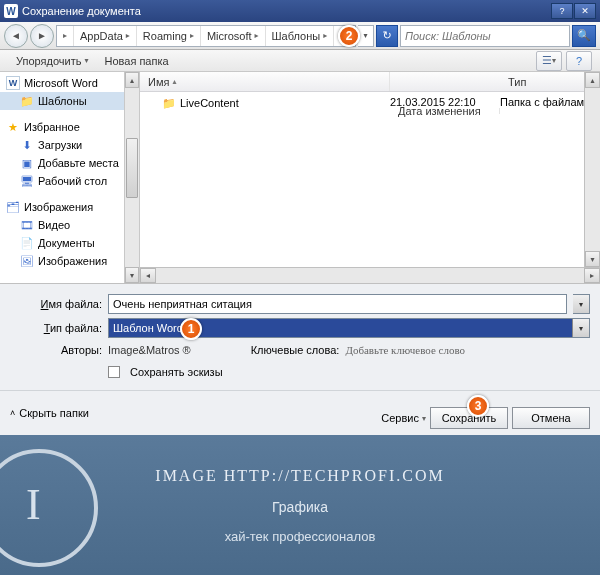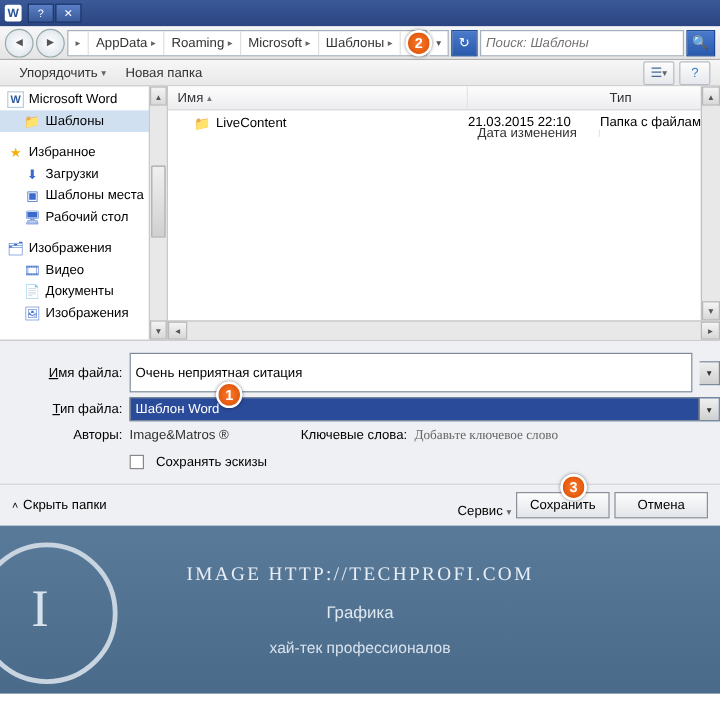--- a/index.html
+++ b/index.html
@@ -52,39 +52,39 @@
   .row .type { width: 100px; }
   .hscroll { position:absolute; bottom:0; left:0; right:0; height:16px; background:#e8e8e8; border-top:1px solid #c0c0c0; display:flex;}
   .hscroll .arr { width:16px; height:100%; background:linear-gradient(#f4f4f4,#d8d8d8); border:1px solid #b8b8b8; display:flex;align-items:center;justify-content:center;font-size:8px;color:#555;}
   .hscroll .track { flex:1; }
   .vscroll { position:absolute; top:0; bottom:16px; right:0; width:16px; background:#e8e8e8; border-left:1px solid #c0c0c0;}
   .vscroll .arr { height:16px; width:100%; background:linear-gradient(#f4f4f4,#d8d8d8); border:1px solid #b8b8b8; display:flex;align-items:center;justify-content:center;font-size:8px;color:#555;}
   .tree-vscroll { position:absolute; top:0; bottom:0; width:16px; left:124px; background:#e8e8e8; border-left:1px solid #c8c8c8; border-right:1px solid #c8c8c8;}
   .tree-vscroll .arr { height:16px; width:100%; background:linear-gradient(#f4f4f4,#d8d8d8); border:1px solid #b8b8b8; display:flex;align-items:center;justify-content:center;font-size:8px;color:#555;}
   .tree-vscroll .thumb { margin:0 1px; height:60px; margin-top:50px; background:linear-gradient(#f0f0f0,#d0d0d0); border:1px solid #a8a8a8; border-radius:1px;}
 
-  .form { background: #eef0f3; padding: 6px 0 8px 10px; font-size: 11px; }
+  .form { background: #eef0f3; padding: 6px 10px 8px 10px; font-size: 11px; }
   .form-row { display: flex; align-items: center; margin: 4px 0; gap: 6px; }
   .form-label { width: 92px; text-align: right; }
   .underline { text-decoration: underline; }
-  .text-input { flex: 1; height: 33px; border: 1px solid #7a8a9a; background:#fff; padding: 0 4px; font-size: 11px; }
+  .text-input { flex: 1; height: 20px; border: 1px solid #7a8a9a; background:#fff; padding: 0 4px; font-size: 11px; }
   .select-val { flex: 1; height: 20px; border: 1px solid #7a8a9a; background: #2a4a9a; color: #fff; padding: 0 4px; display: flex; align-items: center; position: relative; }
   .select-arrow { position:absolute; right:0; top:0; bottom:0; width:17px; background:linear-gradient(#f0f0f0,#d0d0d0); border-left:1px solid #888; color:#333; display:flex;align-items:center;justify-content:center; font-size:8px;}
   .marker.m1 { top: 318px; left: 180px; }
   .meta-row { display:flex; margin: 6px 0; }
   .meta-label { width:92px; text-align:right; margin-right:6px;}
   .meta-val { color:#333; }
   .meta-hint { color:#666;font-family:Liberation Serif, serif; }
   .checkbox { width:12px; height:12px; border:1px solid #888; background:#fff; margin-right:4px;}
 
   .marker.m3 { top: 395px; left: 467px; }
   .bottom-bar { display:flex; align-items:center; padding: 6px 10px; font-size:11px; background:#eef0f3; border-top:1px solid #d0d4d8;}
   .hide-folders { display:flex; align-items:center; gap:4px; cursor:default; }
   .chev { font-size:9px; }
-  .action-group { margin-left:auto; display:flex; align-items:flex-end; gap:4px;}
+  .action-group { margin-left:auto; display:flex; align-items:center; gap:4px;margin-top:10px;}
   .svc { display:flex; align-items:center; gap:3px;}
   .wbtn { width:78px; height:22px; border:1px solid #8a9098; background:linear-gradient(#fdfdfd,#e2e5e9); display:flex; align-items:center; justify-content:center; font-size:11px;}
   .wbtn.primary {}
 
   .footer { height: 140px; background: linear-gradient(#5a7a9a,#4a6a8a); position:relative; overflow:hidden; color:#e8eef5; display:flex; flex-direction:column; align-items:center; justify-content:center; gap:14px;}
   .footer::before { content:""; position:absolute; left:-20px; top:14px; width:110px; height:110px; border:4px solid #c8d4e0; border-radius:50%; }
   .footer .I { position:absolute; left:26px; top:44px; font-family: "Times New Roman", serif; font-size:44px; color:#d8e2ec;}
   .footer-line { font-family: "Times New Roman", serif; letter-spacing: 2px; font-size: 16px; font-variant: small-caps;}
   .footer-sub { font-size: 14px; color:#e0e8f0;}
   .footer-sub2 { font-size: 13px; color:#d8e2ec;}
@@ -94,20 +94,21 @@
 <body>
 
 <div class="window rel">
 
   <div class="marker m1">1</div>
   <div class="marker m2">2</div>
   <div class="marker m3">3</div>
 
   <div class="titlebar">
     <span class="icon-w">W</span>
+    <span class="title">Сохранение документа</span>
     <span class="win-btn">?</span>
     <span class="win-btn">✕</span>
   </div>
 
   <div class="navbar">
     <span class="nav-btn">◄</span>
     <span class="nav-btn">►</span>
     <div class="breadcrumb">
       <span class="crumb">
           <span class="crumb-arrow">▸</span>
@@ -161,21 +162,21 @@
       <div class="tree-item">
           <span class="tree-ico star">★</span>
           <span>Избранное</span>
         </div>
       <div class="tree-item sub">
           <span class="tree-ico blue">⬇</span>
           <span>Загрузки</span>
         </div>
       <div class="tree-item sub">
           <span class="tree-ico blue">▣</span>
-          <span>Шаблоны места</span>
+          <span>Добавьте места</span>
         </div>
       <div class="tree-item sub">
           <span class="tree-ico blue">🖥</span>
           <span>Рабочий стол</span>
         </div>
       <div class="spacer"></div>
       <div class="tree-item">
           <span class="tree-ico blue">🗂</span>
           <span>Изображения</span>
         </div>

